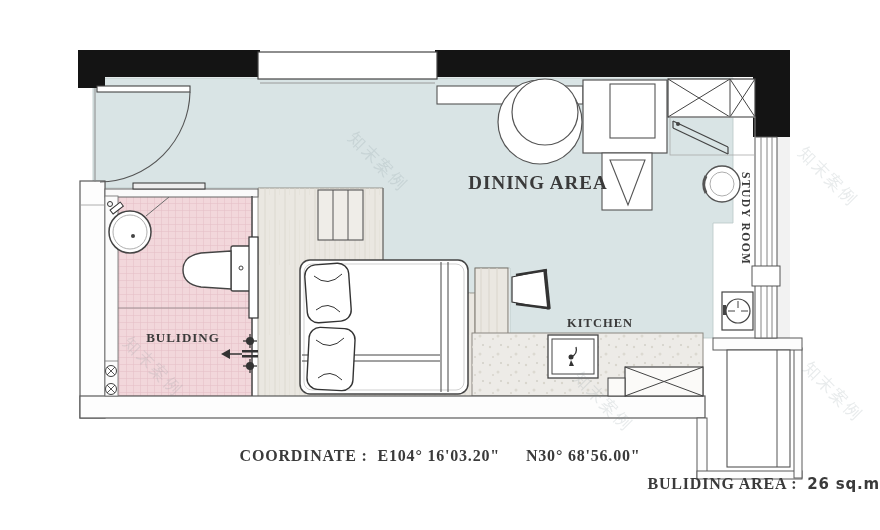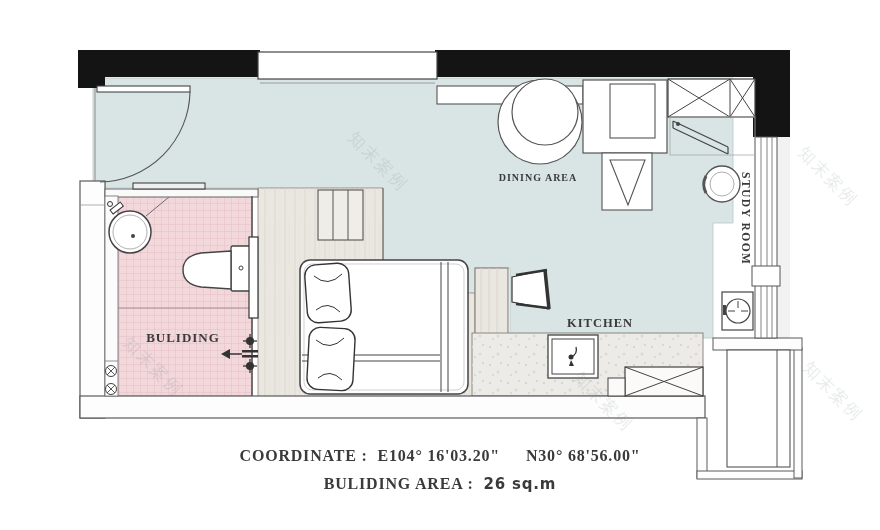--- a/index.html
+++ b/index.html
@@ -5,34 +5,34 @@
   html,body{margin:0;padding:0;background:#ffffff;}
   #canvas{
     position:relative;width:880px;height:530px;background:#ffffff;overflow:hidden;
     font-family:"Liberation Serif","DejaVu Serif",serif;
   }
   #plan-svg{position:absolute;left:0;top:0;}
   .room-label{
     position:absolute;color:#3a3a3a;font-weight:700;letter-spacing:1px;
     text-align:center;white-space:nowrap;font-family:"Liberation Serif","DejaVu Serif",serif;
   }
-  .lbl-dining{left:468px;top:172px;width:140px;font-size:10px;}
+  .lbl-dining{left:468px;top:172px;width:140px;font-size:19px;}
   .lbl-multi{left:288px;top:243px;width:200px;font-size:12.5px;letter-spacing:0.5px;}
   .lbl-kitchen{left:550px;top:316px;width:100px;font-size:12.5px;}
   .lbl-bathroom{left:128px;top:330px;width:110px;font-size:13px;}
   .lbl-study{
     left:736px;top:172px;height:110px;width:16px;font-size:11.5px;letter-spacing:1.5px;
     writing-mode:vertical-rl;text-align:left;
   }
   .footer{
     position:absolute;left:0;width:880px;text-align:center;color:#3a3a3a;
     font-weight:700;letter-spacing:0.8px;
   }
   .footer-line1{top:447px;font-size:16px;}
-  .footer-line2{top:475px;font-size:16px;}
+  .footer-line2{top:475px;font-size:16px;text-align:right;}
   .footer .gap{display:inline-block;width:26px;}
   .footer .sgap{display:inline-block;width:10px;}
   .footer .sans{font-family:"DejaVu Sans","Liberation Sans",sans-serif;font-weight:600;font-size:15px;}
   .watermark{
     position:absolute;color:rgba(110,130,135,0.16);font-size:17px;letter-spacing:2px;
     transform:rotate(45deg);transform-origin:center;pointer-events:none;white-space:nowrap;
     font-family:"DejaVu Sans","Liberation Sans",sans-serif;
   }
   .wm1{left:340px;top:150px;} .wm2{left:790px;top:165px;} .wm3{left:115px;top:355px;}
   .wm4{left:565px;top:390px;} .wm5{left:795px;top:380px;}

